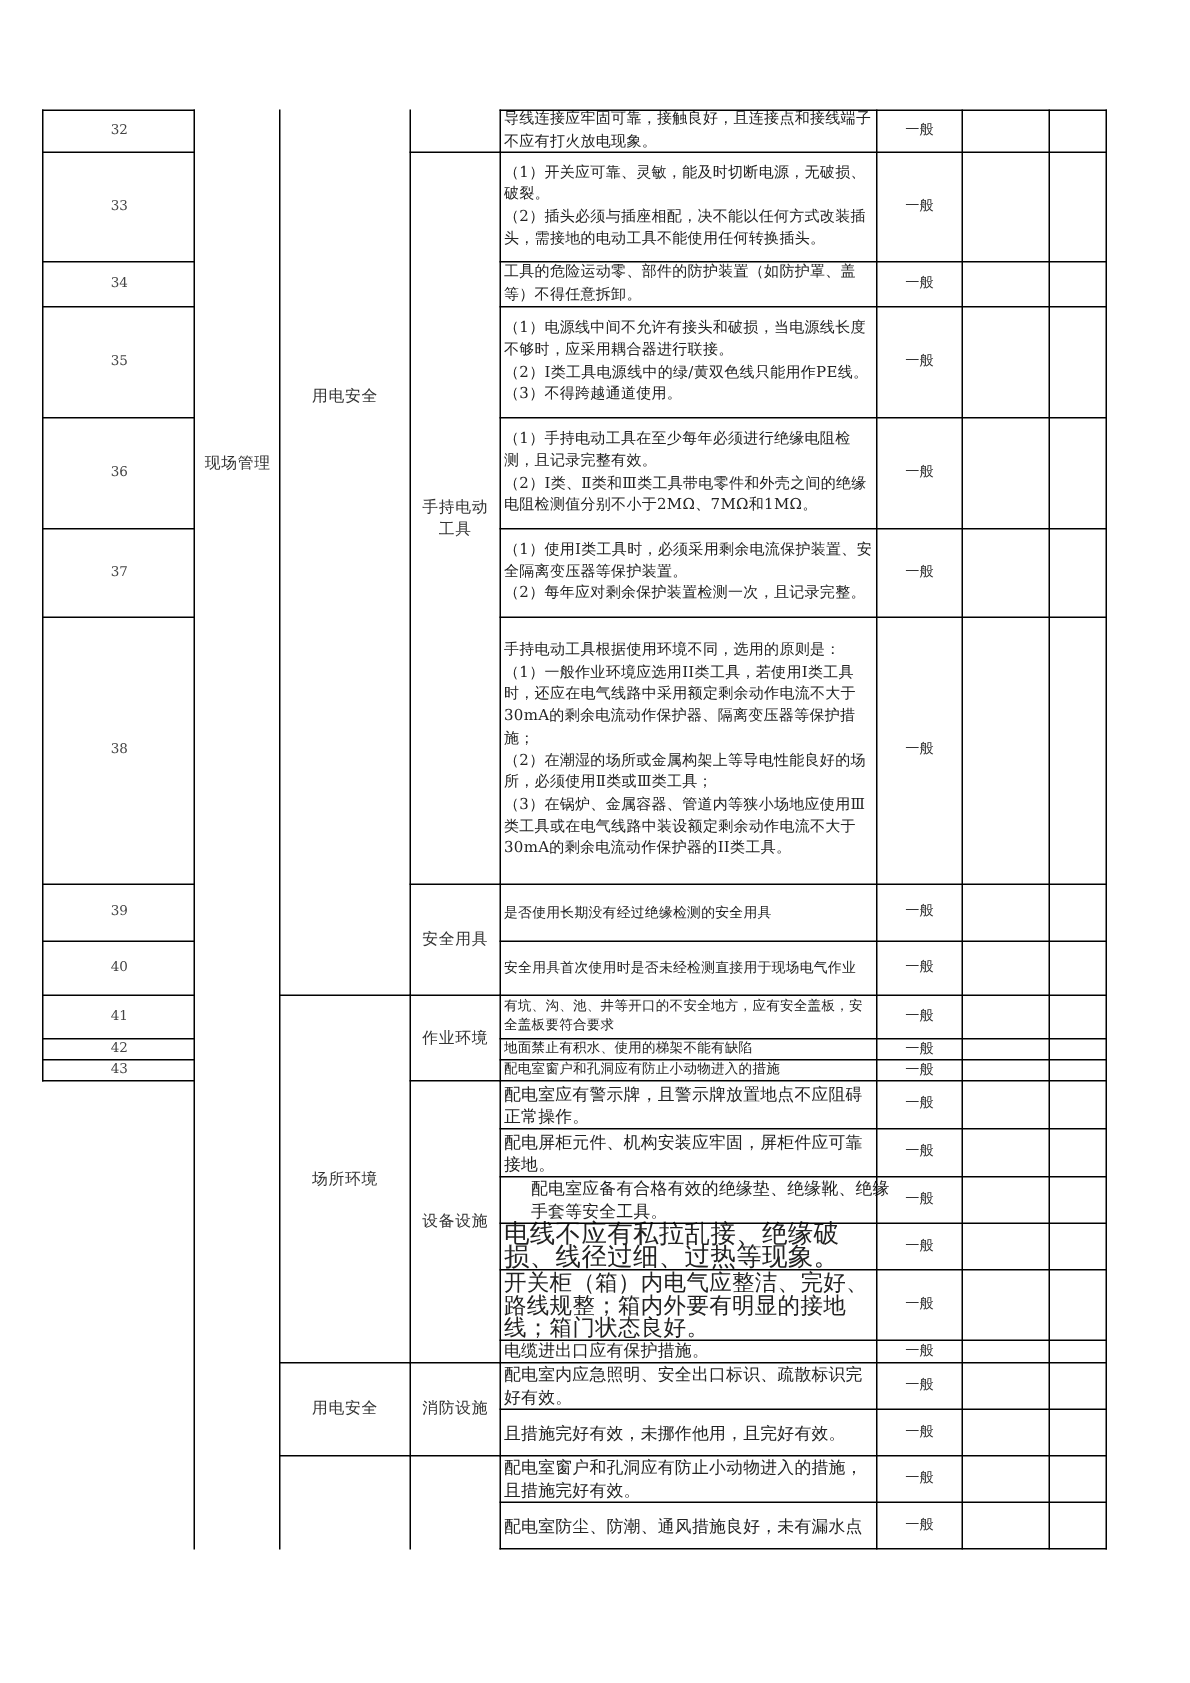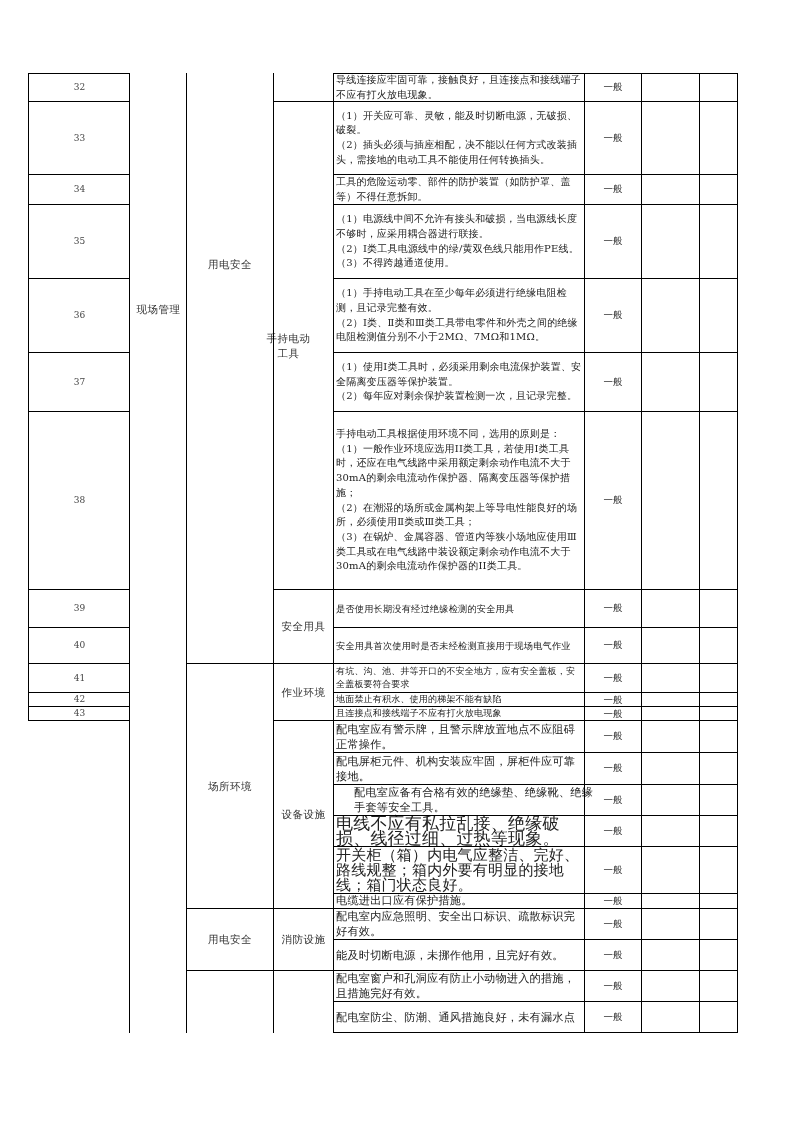--- a/index.html
+++ b/index.html
@@ -33,21 +33,21 @@
 <div class="cell num" style="left:29px;top:664px;width:101px;height:28px;">41</div>
 <div class="cell num" style="left:29px;top:693px;width:101px;height:13px;line-height:13px;">42</div>
 <div class="cell num" style="left:29px;top:707px;width:101px;height:13px;line-height:13px;">43</div>
 
 <div class="cell cat" style="left:131px;top:74px;width:55px;height:470px;">现场管理</div>
 
 <div class="cell cat" style="left:187px;top:74px;width:86px;height:380px;">用电安全</div>
 <div class="cell cat" style="left:187px;top:664px;width:86px;height:244px;">场所环境</div>
 <div class="cell cat" style="left:187px;top:909px;width:86px;height:61px;">用电安全</div>
 
-<div class="cell cat" style="left:259px;top:102px;width:59px;height:487px;padding:0 3px;line-height:15px;">手持电动工具</div>
+<div class="cell cat" style="left:274px;top:102px;width:59px;height:487px;padding:0 3px;line-height:15px;">手持电动工具</div>
 <div class="cell cat" style="left:274px;top:590px;width:59px;height:73px;">安全用具</div>
 <div class="cell cat" style="left:274px;top:664px;width:59px;height:56px;">作业环境</div>
 <div class="cell cat" style="left:274px;top:721px;width:59px;height:187px;">设备设施</div>
 <div class="cell cat" style="left:274px;top:909px;width:59px;height:61px;">消防设施</div>
 
 <div id="content-rows"></div>
 
 <div class="cell txt" style="left:334px;top:74px;width:250px;height:27px;white-space:pre-line;">导线连接应牢固可靠，接触良好，且连接点和接线端子不应有打火放电现象。</div>
 <div class="cell txt" style="left:334px;top:102px;width:250px;height:72px;white-space:pre-line;">（1）开关应可靠、灵敏，能及时切断电源，无破损、破裂。
 （2）插头必须与插座相配，决不能以任何方式改装插头，需接地的电动工具不能使用任何转换插头。</div>
@@ -60,29 +60,29 @@
 <div class="cell txt" style="left:334px;top:353px;width:250px;height:58px;white-space:pre-line;">（1）使用Ⅰ类工具时，必须采用剩余电流保护装置、安全隔离变压器等保护装置。
 （2）每年应对剩余保护装置检测一次，且记录完整。</div>
 <div class="cell txt" style="left:334px;top:412px;width:250px;height:177px;white-space:pre-line;">手持电动工具根据使用环境不同，选用的原则是：
 （1）一般作业环境应选用II类工具，若使用I类工具时，还应在电气线路中采用额定剩余动作电流不大于30mA的剩余电流动作保护器、隔离变压器等保护措施；
 （2）在潮湿的场所或金属构架上等导电性能良好的场所，必须使用Ⅱ类或Ⅲ类工具；
 （3）在锅炉、金属容器、管道内等狭小场地应使用Ⅲ类工具或在电气线路中装设额定剩余动作电流不大于30mA的剩余电流动作保护器的II类工具。</div>
 <div class="cell txt small" style="left:334px;top:590px;width:250px;height:37px;">是否使用长期没有经过绝缘检测的安全用具</div>
 <div class="cell txt small" style="left:334px;top:628px;width:250px;height:35px;">安全用具首次使用时是否未经检测直接用于现场电气作业</div>
 <div class="cell txt tiny" style="left:334px;top:664px;width:250px;height:28px;">有坑、沟、池、井等开口的不安全地方，应有安全盖板，安全盖板要符合要求</div>
 <div class="cell txt tiny" style="left:334px;top:693px;width:250px;height:13px;">地面禁止有积水、使用的梯架不能有缺陷</div>
-<div class="cell txt tiny" style="left:334px;top:707px;width:250px;height:13px;">且连接点和接线端子不应有打火放电现象</div>
+<div class="cell txt tiny" style="left:334px;top:707px;width:250px;height:13px;">配电室窗户和孔洞应有防止小动物进入的措施</div>
 <div class="cell txt" style="left:334px;top:721px;width:250px;height:31px;font-size:11.2px;line-height:15px;">配电室应有警示牌，且警示牌放置地点不应阻碍正常操作。</div>
 <div class="cell txt" style="left:334px;top:753px;width:250px;height:31px;font-size:11.2px;line-height:15px;">配电屏柜元件、机构安装应牢固，屏柜件应可靠接地。</div>
 <div class="cell txt" style="left:334px;top:785px;width:250px;height:30px;font-size:11.2px;line-height:15px;margin-left:18px;">配电室应备有合格有效的绝缘垫、绝缘靴、绝缘手套等安全工具。</div>
 <div class="cell txt" style="left:334px;top:816px;width:250px;height:30px;font-size:17px;line-height:15px;">电线不应有私拉乱接、绝缘破损、线径过细、过热等现象。</div>
 <div class="cell txt" style="left:334px;top:847px;width:250px;height:46px;font-size:15px;line-height:15px;">开关柜（箱）内电气应整洁、完好、路线规整；箱内外要有明显的接地线；箱门状态良好。</div>
 <div class="cell txt" style="left:334px;top:894px;width:250px;height:14px;font-size:11.2px;line-height:14px;">电缆进出口应有保护措施。</div>
 <div class="cell txt" style="left:334px;top:909px;width:250px;height:30px;font-size:11.2px;line-height:15px;">配电室内应急照明、安全出口标识、疏散标识完好有效。</div>
-<div class="cell txt" style="left:334px;top:940px;width:250px;height:30px;font-size:11.2px;line-height:15px;">能及时切断电源，未挪作他用，且完好有效。</div>
+<div class="cell txt" style="left:334px;top:940px;width:250px;height:30px;font-size:11.2px;line-height:15px;">且措施完好有效，未挪作他用，且完好有效。</div>
 <div class="cell txt" style="left:334px;top:971px;width:250px;height:30px;font-size:11.2px;line-height:15px;">配电室窗户和孔洞应有防止小动物进入的措施，且措施完好有效。</div>
 <div class="cell txt" style="left:334px;top:1002px;width:250px;height:30px;font-size:11.2px;line-height:15px;">配电室防尘、防潮、通风措施良好，未有漏水点</div>
 
 <div class="cell lvl" style="left:585px;top:74px;width:56px;height:27px;">一般</div>
 <div class="cell lvl" style="left:585px;top:102px;width:56px;height:72px;">一般</div>
 <div class="cell lvl" style="left:585px;top:175px;width:56px;height:29px;">一般</div>
 <div class="cell lvl" style="left:585px;top:205px;width:56px;height:73px;">一般</div>
 <div class="cell lvl" style="left:585px;top:279px;width:56px;height:73px;">一般</div>
 <div class="cell lvl" style="left:585px;top:353px;width:56px;height:58px;">一般</div>
 <div class="cell lvl" style="left:585px;top:412px;width:56px;height:177px;">一般</div>

